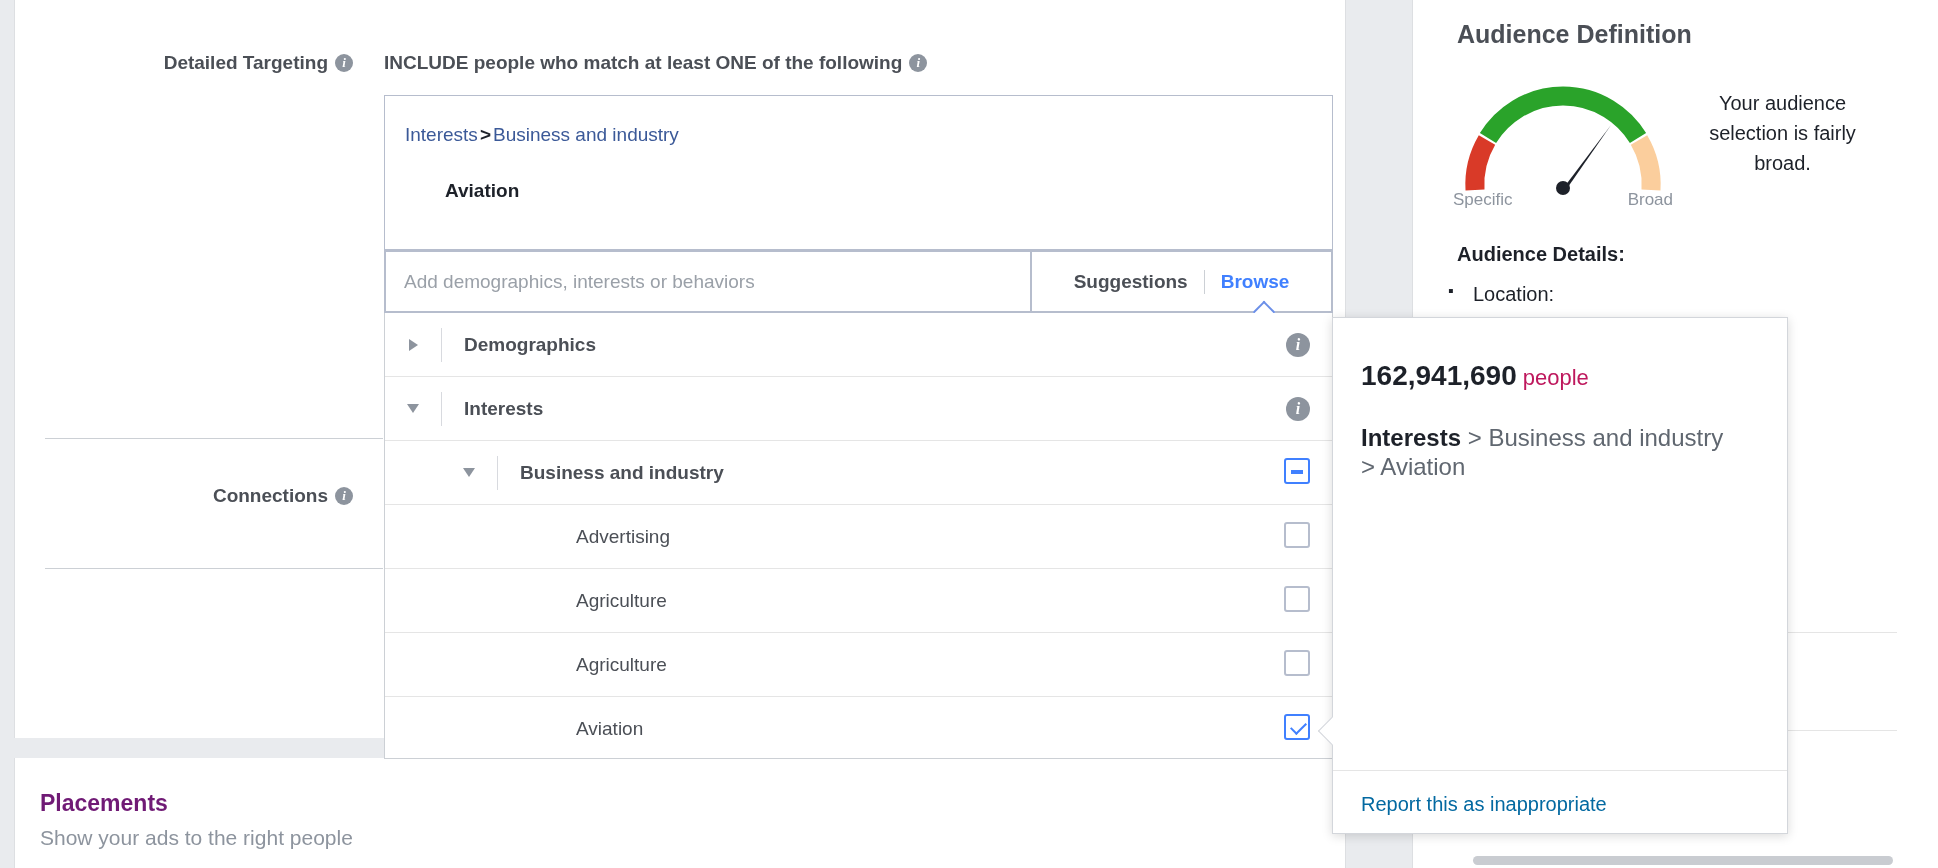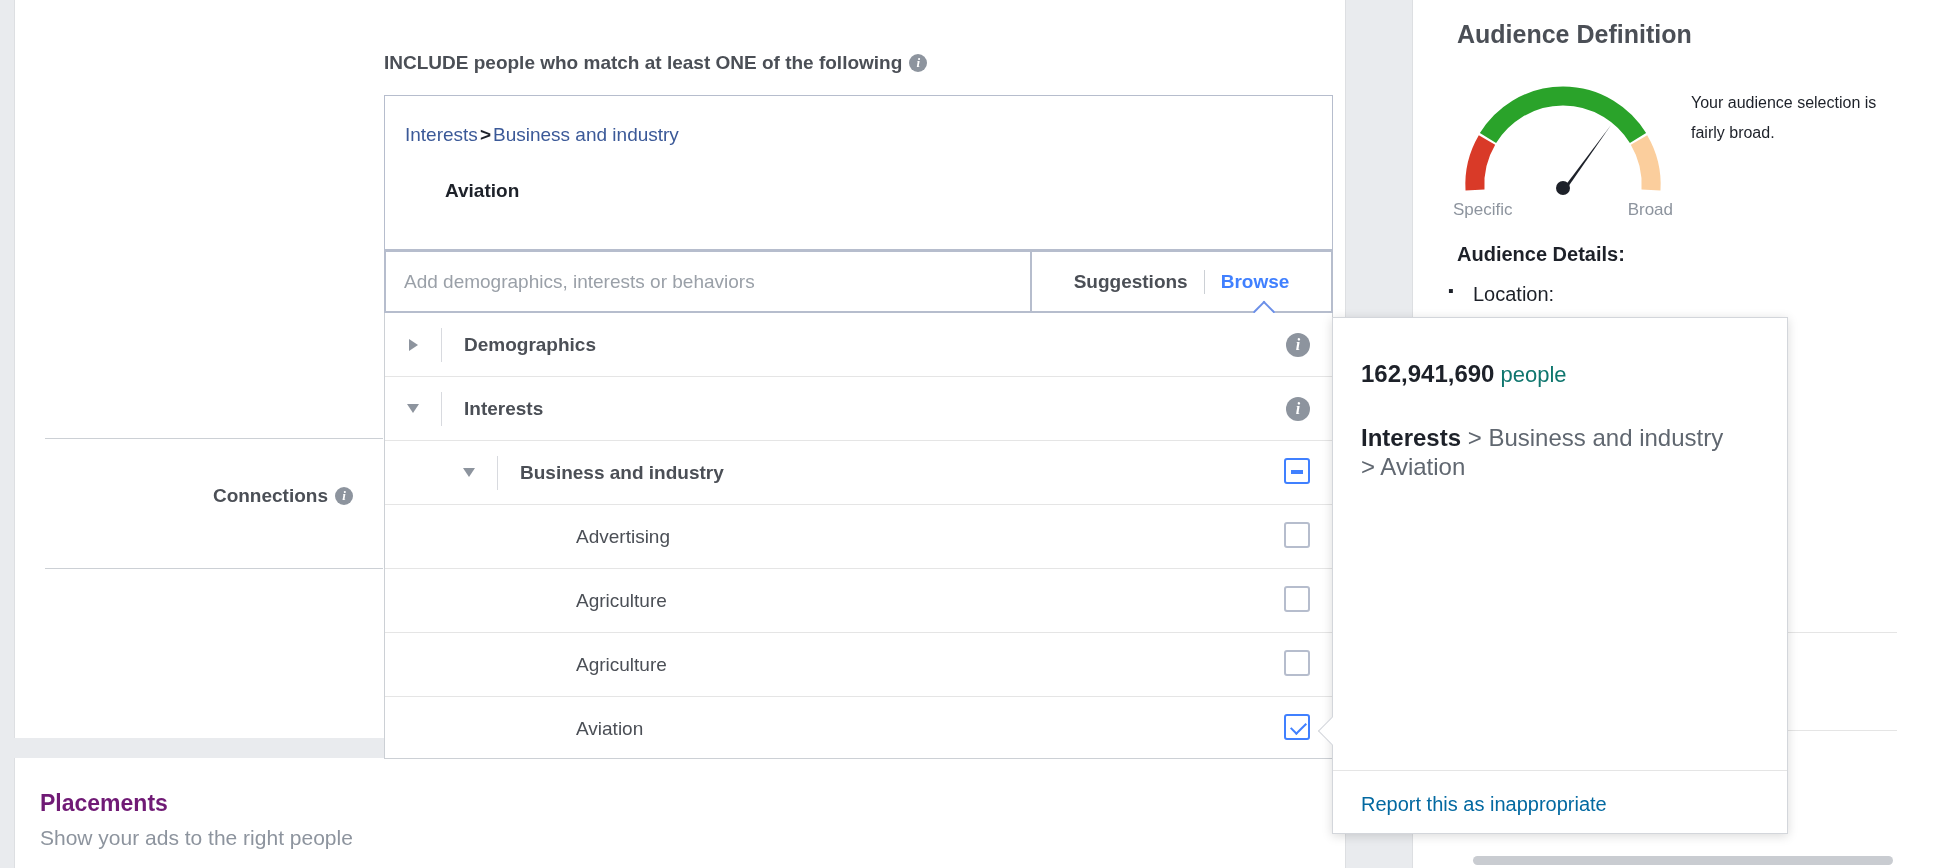--- a/index.html
+++ b/index.html
@@ -133,25 +133,25 @@
     background: #fff; border-left: 1px solid #dddfe2;
   }
   .sidebar-title {
     position: absolute; left: 44px; top: 20px;
     font-size: 25px; font-weight: bold; color: #4b4f56;
   }
   .gauge-wrap { position: absolute; left: 40px; top: 78px; width: 220px; }
   .gauge-labels {
     position: absolute; left: 40px; top: 190px; width: 220px;
     display: flex; justify-content: space-between;
-    font-size: 17px; color: #8d949e; margin-top: 10px;
+    font-size: 17px; color: #8d949e;
   }
   .gauge-msg {
-    position: absolute; left: 278px; top: 88px; width: 195px;
-    font-size: 16px; color: #1d2129; line-height: 30px;
+    position: absolute; left: 272px; top: 88px; width: 195px;
+    font-size: 20px; color: #1d2129; line-height: 30px; text-align: center;
   }
   .details-head {
     position: absolute; left: 44px; top: 243px;
     font-size: 20px; font-weight: bold; color: #1d2129;
   }
   .details-bullet {
     position: absolute; left: 60px; top: 283px;
     font-size: 20px; color: #1d2129;
   }
   .details-bullet::before {
@@ -168,22 +168,22 @@
     background: #c9ccd1; border-radius: 5px;
   }
 
   
   .tooltip {
     position: absolute; left: 1332px; top: 317px; width: 456px; height: 517px;
     background: #fff; border: 1px solid #d3d6db;
     box-shadow: 0 2px 10px rgba(0,0,0,.15);
   }
   .tt-count { position: absolute; left: 28px; top: 42px; white-space: nowrap; }
-  .tt-count .num { font-size: 24px; font-weight: bold; color: #1d2129; }
-  .tt-count .unit { font-size: 22px; color: #0f766e; margin-left: 6px; }
+  .tt-count .num { font-size: 28px; font-weight: bold; color: #1d2129; }
+  .tt-count .unit { font-size: 22px; color: #be185d; margin-left: 6px; }
   .tt-path {
     position: absolute; left: 28px; top: 105px; width: 380px;
     font-size: 24px; color: #606770; line-height: 29px;
   }
   .tt-path b { color: #1d2129; }
   .tt-desc {
     position: absolute; left: 28px; top: 185px; width: 352px;
     font-size: 20px; color: #606770; line-height: 29px;
   }
   .tt-desc b { color: #1d2129; }
@@ -221,20 +221,23 @@
 <body>
 
 <div id="root">
 
   <div class="main-panel"></div>
   <div class="panel-bottom"></div>
 
   <div class="hr-line hr-a"></div>
   <div class="hr-line hr-b"></div>
 
+  <div class="field-label label-detailed">
+    <span>Detailed Targeting</span><span class="info-icon">i</span>
+  </div>
 
   <div class="include-text">
     <span>INCLUDE people who match at least ONE of the following</span><span class="info-icon">i</span>
   </div>
 
   <div class="field-label label-connections">
     <span>Connections</span><span class="info-icon">i</span>
   </div>
 
   <div class="targeting-box">

